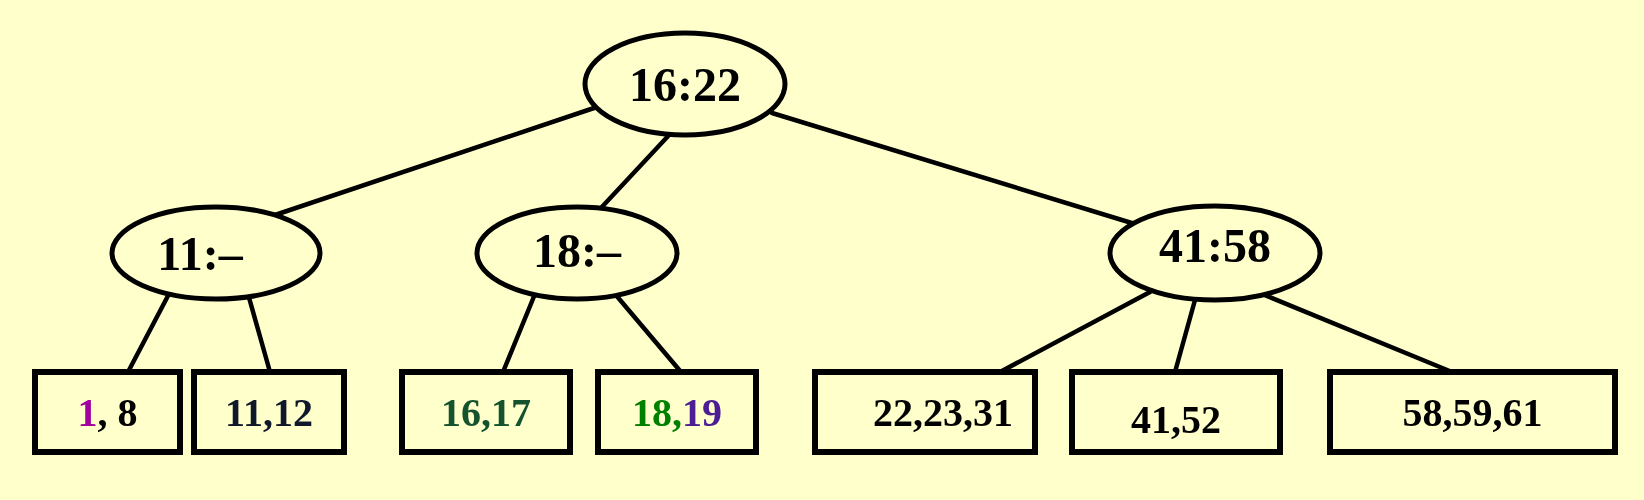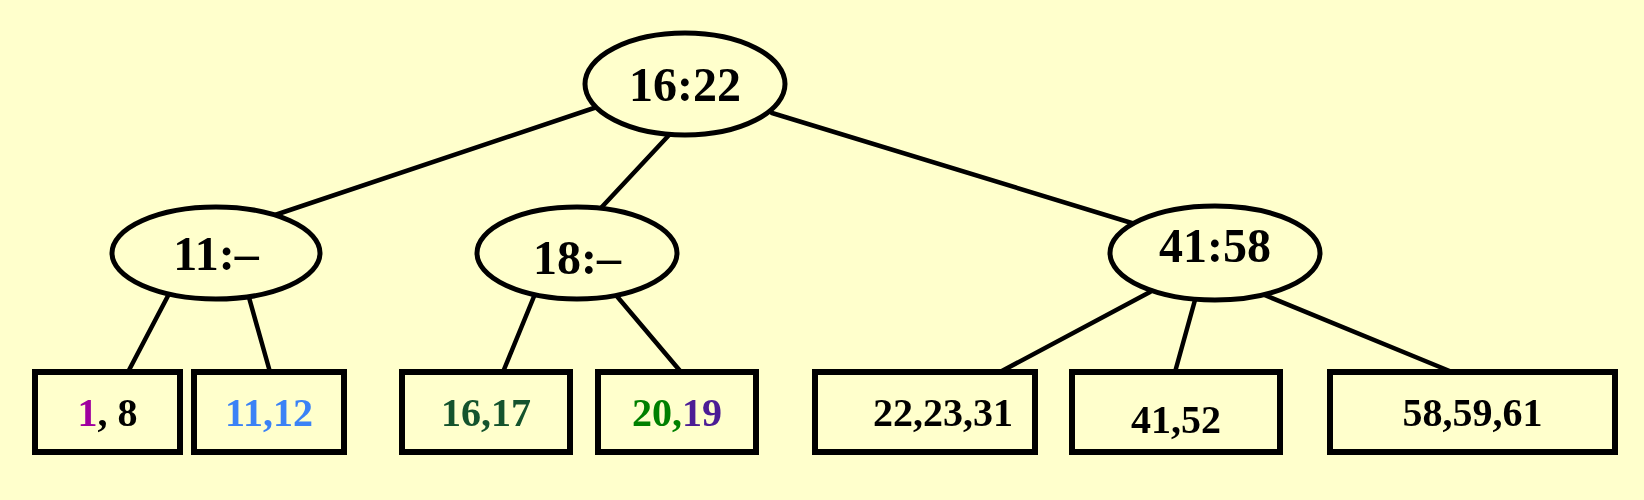--- a/index.html
+++ b/index.html
@@ -70,35 +70,35 @@
         <rect x="194" y="372" width="150" height="80" fill="#FFFFCC" stroke="#000000" stroke-width="6"></rect>
         <rect x="402" y="372" width="168" height="80" fill="#FFFFCC" stroke="#000000" stroke-width="6"></rect>
         <rect x="598" y="372" width="158" height="80" fill="#FFFFCC" stroke="#000000" stroke-width="6"></rect>
         <rect x="815" y="372" width="220" height="80" fill="#FFFFCC" stroke="#000000" stroke-width="6"></rect>
         <rect x="1072" y="372" width="208" height="80" fill="#FFFFCC" stroke="#000000" stroke-width="6"></rect>
         <rect x="1330" y="372" width="285" height="80" fill="#FFFFCC" stroke="#000000" stroke-width="6"></rect>
       </g>
   </svg>
   <div id="labels-layer">
       <div class="node-label internal-label" style="left: 585px; top: 33px; width: 200px; height: 102px;">16:22</div>
-      <div class="node-label internal-label" style="left: 112px; top: 207px; width: 208px; height: 92px;">11:–</div>
-      <div class="node-label internal-label" style="left: 477px; top: 211px; width: 200px; height: 92px;">18:–</div>
+      <div class="node-label internal-label" style="left: 96px; top: 207px; width: 208px; height: 92px;">11:–</div>
+      <div class="node-label internal-label" style="left: 477px; top: 204px; width: 200px; height: 92px;">18:–</div>
       <div class="node-label internal-label" style="left: 1110px; top: 198px; width: 210px; height: 94px;">41:58</div>
       <div class="node-label leaf-label" style="left: 35px; top: 372px; width: 145px; height: 80px;">
         <span class="key" style="color: rgb(159, 0, 159);">1</span>
         <span class="key" style="color: rgb(0, 0, 0);">, 8</span>
       </div>
       <div class="node-label leaf-label" style="left: 194px; top: 372px; width: 150px; height: 80px;">
-        <span class="key" style="color: #3b82f6;">11,12</span>
+        <span class="key" style="color: #0f172a;">11,12</span>
       </div>
       <div class="node-label leaf-label" style="left: 402px; top: 372px; width: 168px; height: 80px;">
         <span class="key" style="color: #14532d;">16,17</span>
       </div>
       <div class="node-label leaf-label" style="left: 598px; top: 372px; width: 158px; height: 80px;">
-        <span class="key" style="color: rgb(0, 128, 0);">20</span>
+        <span class="key" style="color: rgb(0, 128, 0);">18</span>
         <span class="key" style="color: rgb(0, 128, 0);">,</span>
         <span class="key" style="color: #4c1d95;">19</span>
       </div>
       <div class="node-label leaf-label" style="left: 815px; top: 372px; width: 220px; height: 80px;">
         <span class="key" style="color: rgb(0, 0, 0); margin-left: 36px;">22,23,31</span>
       </div>
       <div class="node-label leaf-label" style="left: 1072px; top: 372px; width: 208px; height: 80px;">
         <span class="key" style="color: rgb(0, 0, 0); margin-top: 15px;">41,52</span>
       </div>
       <div class="node-label leaf-label" style="left: 1330px; top: 372px; width: 285px; height: 80px;">

